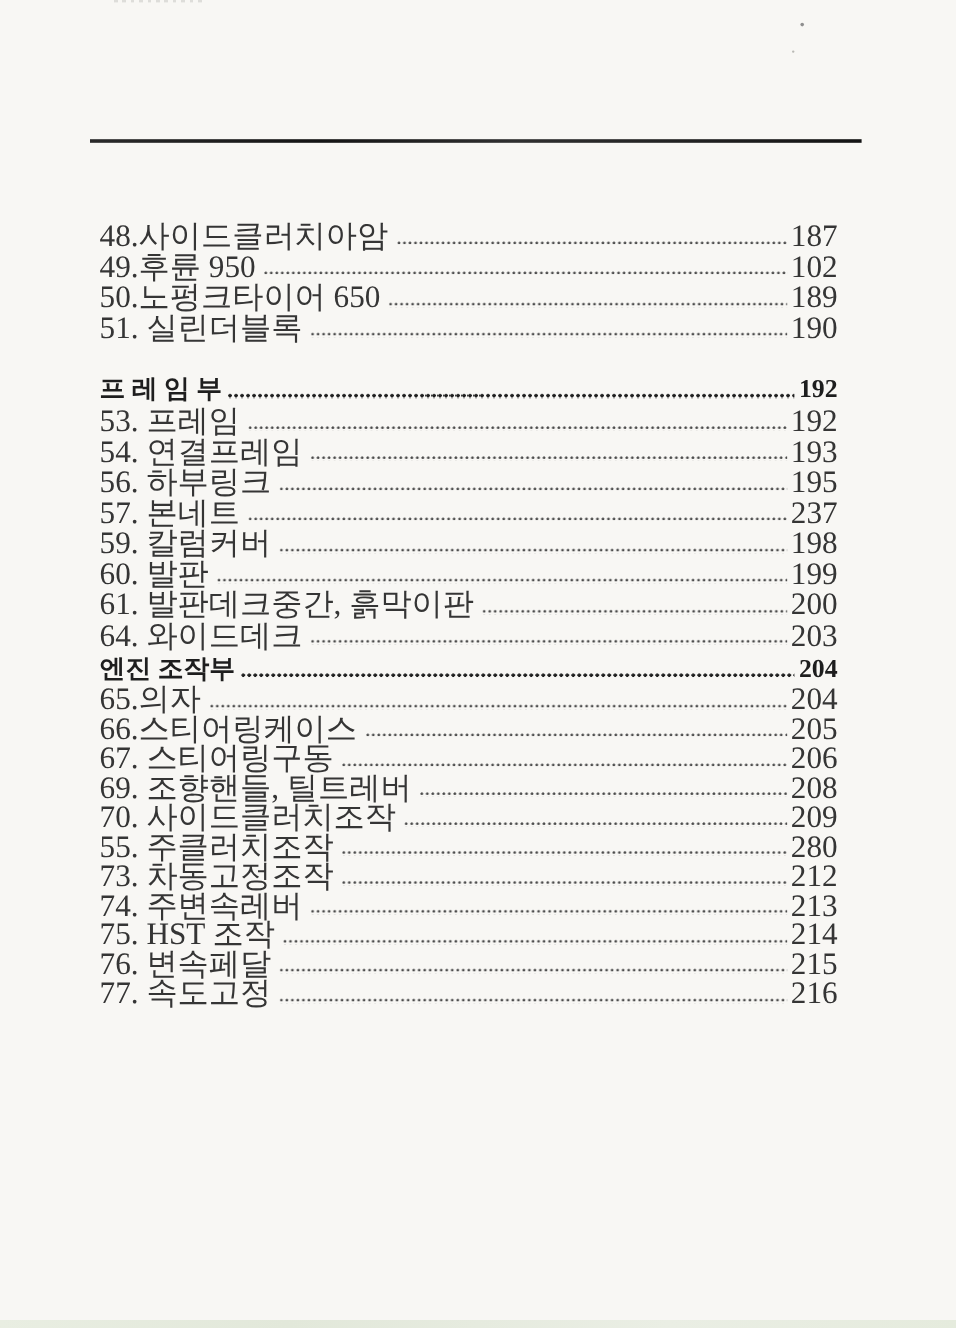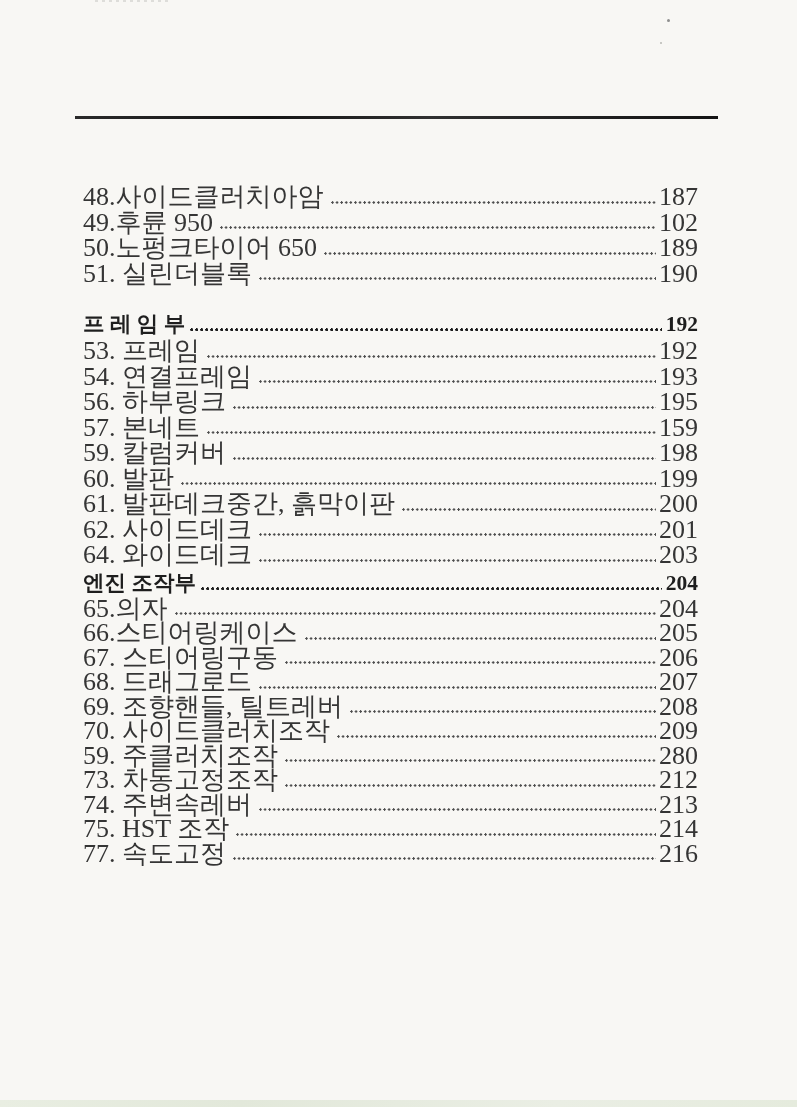--- a/index.html
+++ b/index.html
@@ -109,36 +109,35 @@
         <div class="row item"><span class="title">48.사이드클러치아암</span><span class="leader"></span><span class="pageno">187</span></div>
         <div class="row item"><span class="title">49.후륜 950</span><span class="leader"></span><span class="pageno">102</span></div>
         <div class="row item"><span class="title">50.노펑크타이어 650</span><span class="leader"></span><span class="pageno">189</span></div>
         <div class="row item"><span class="title">51. 실린더블록</span><span class="leader"></span><span class="pageno">190</span></div>
       </section>
       <section class="section">
         <div class="row header"><span class="title">프 레 임 부</span><span class="leader"></span><span class="pageno">192</span></div>
         <div class="row item"><span class="title">53. 프레임</span><span class="leader"></span><span class="pageno">192</span></div>
         <div class="row item"><span class="title">54. 연결프레임</span><span class="leader"></span><span class="pageno">193</span></div>
         <div class="row item"><span class="title">56. 하부링크</span><span class="leader"></span><span class="pageno">195</span></div>
-        <div class="row item"><span class="title">57. 본네트</span><span class="leader"></span><span class="pageno">159</span></div>
+        <div class="row item"><span class="title">57. 본네트</span><span class="leader"></span><span class="pageno">237</span></div>
         <div class="row item"><span class="title">59. 칼럼커버</span><span class="leader"></span><span class="pageno">198</span></div>
         <div class="row item"><span class="title">60. 발판</span><span class="leader"></span><span class="pageno">199</span></div>
         <div class="row item"><span class="title">61. 발판데크중간, 흙막이판</span><span class="leader"></span><span class="pageno">200</span></div>
-        <div class="row item"><span class="title">62. 사이드데크</span><span class="leader"></span><span class="pageno">201</span></div>
         <div class="row item"><span class="title">64. 와이드데크</span><span class="leader"></span><span class="pageno">203</span></div>
       </section>
       <section class="section">
         <div class="row header"><span class="title">엔진 조작부</span><span class="leader"></span><span class="pageno">204</span></div>
         <div class="row item"><span class="title">65.의자</span><span class="leader"></span><span class="pageno">204</span></div>
         <div class="row item"><span class="title">66.스티어링케이스</span><span class="leader"></span><span class="pageno">205</span></div>
         <div class="row item"><span class="title">67. 스티어링구동</span><span class="leader"></span><span class="pageno">206</span></div>
-        <div class="row item"><span class="title">68. 드래그로드</span><span class="leader"></span><span class="pageno">207</span></div>
         <div class="row item"><span class="title">69. 조향핸들, 틸트레버</span><span class="leader"></span><span class="pageno">208</span></div>
         <div class="row item"><span class="title">70. 사이드클러치조작</span><span class="leader"></span><span class="pageno">209</span></div>
-        <div class="row item"><span class="title">59. 주클러치조작</span><span class="leader"></span><span class="pageno">280</span></div>
+        <div class="row item"><span class="title">55. 주클러치조작</span><span class="leader"></span><span class="pageno">280</span></div>
         <div class="row item"><span class="title">73. 차동고정조작</span><span class="leader"></span><span class="pageno">212</span></div>
         <div class="row item"><span class="title">74. 주변속레버</span><span class="leader"></span><span class="pageno">213</span></div>
         <div class="row item"><span class="title">75. HST 조작</span><span class="leader"></span><span class="pageno">214</span></div>
+        <div class="row item"><span class="title">76. 변속페달</span><span class="leader"></span><span class="pageno">215</span></div>
         <div class="row item"><span class="title">77. 속도고정</span><span class="leader"></span><span class="pageno">216</span></div>
       </section>
     </div>
   <div class="bottom-band"></div>
 </div>
 
 </body></html>

